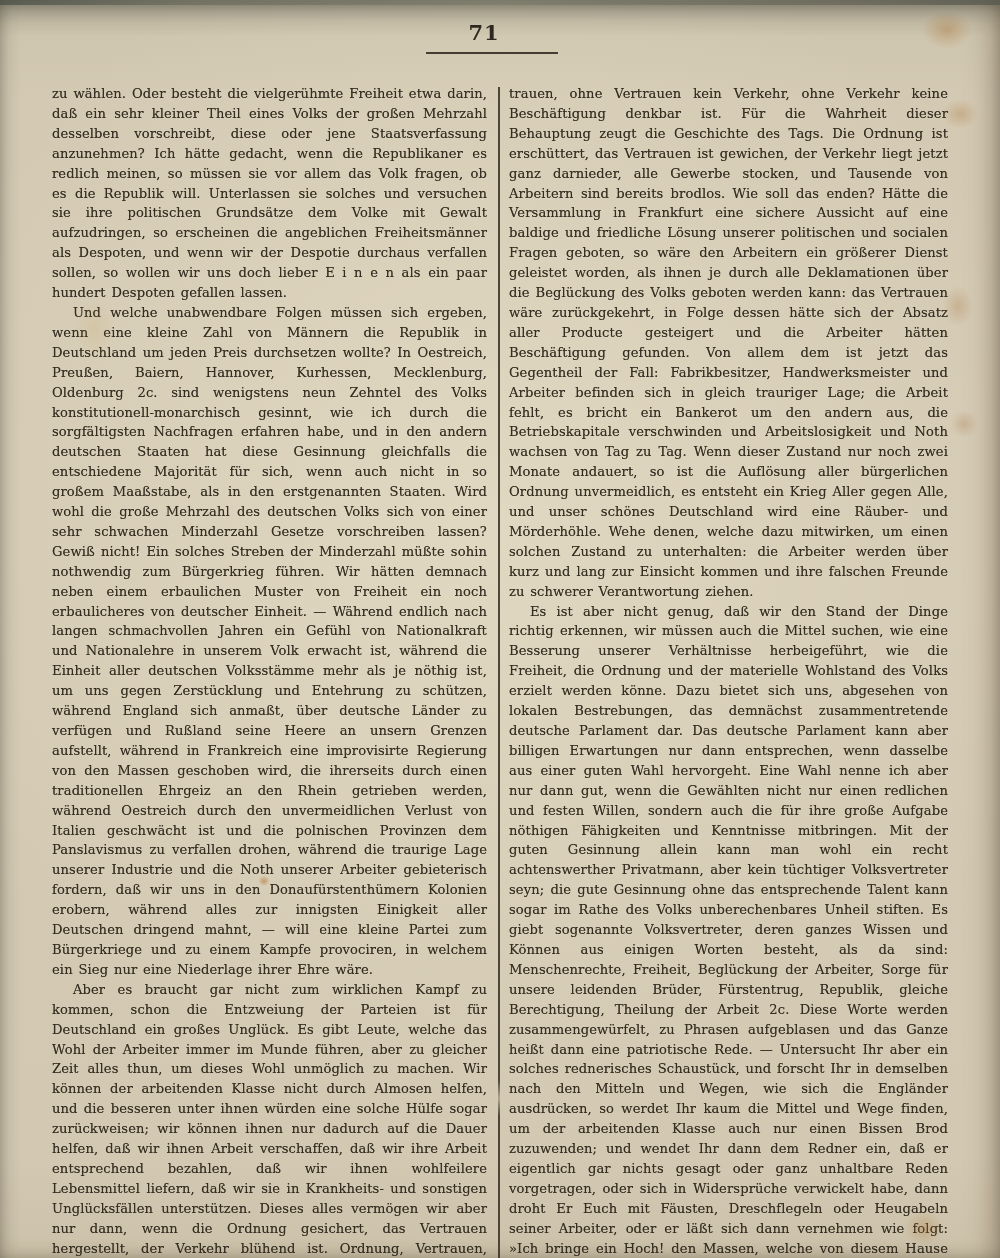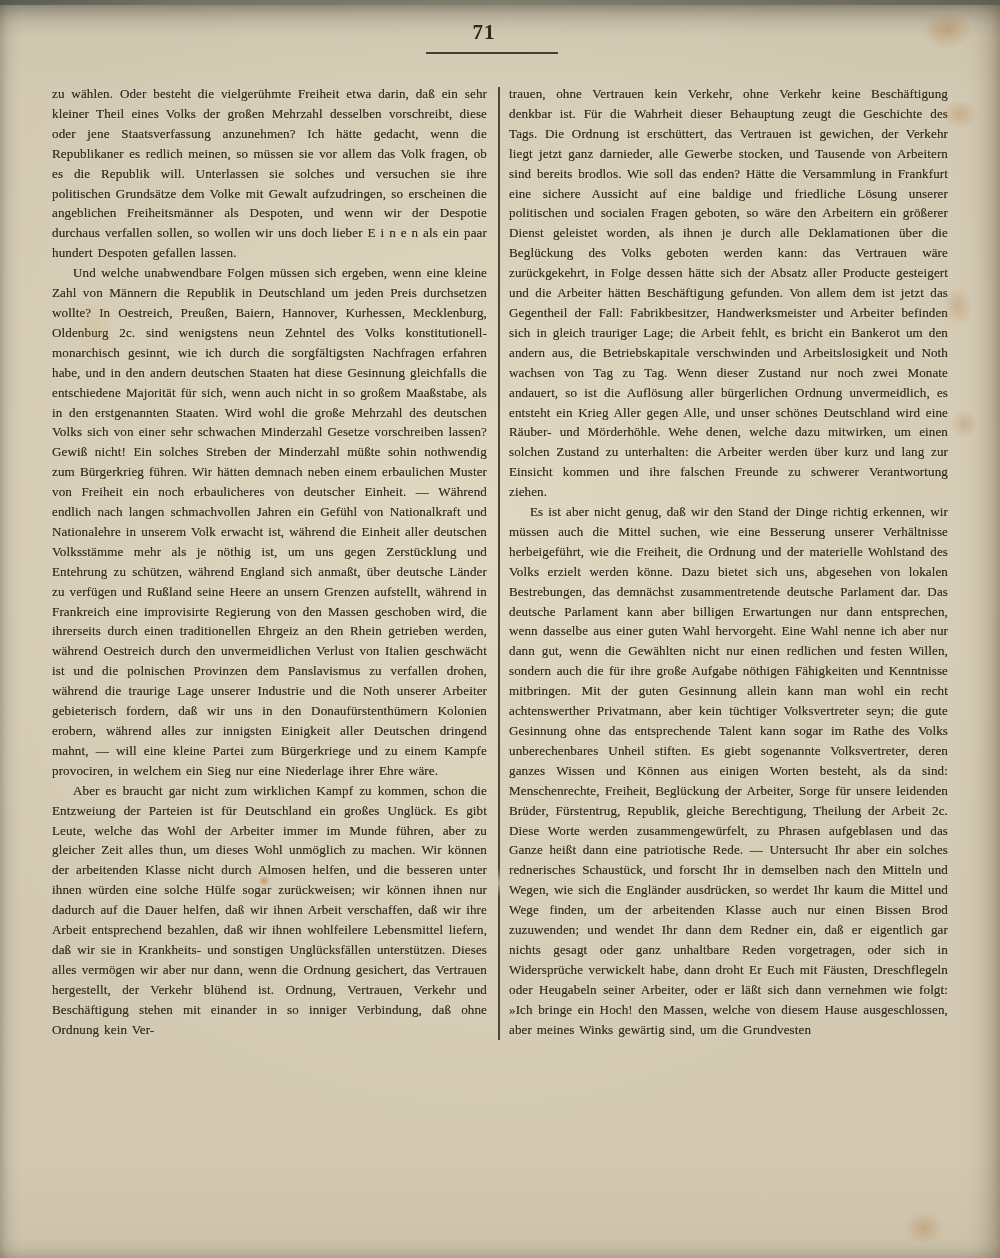--- a/index.html
+++ b/index.html
@@ -1,16 +1,16 @@
 <!DOCTYPE html>
 <html lang="de"><head>
 <meta charset="utf-8">
 <style>
   html, body { margin: 0; padding: 0; background: #8f8672; }
-  * { box-sizing: border-box; font-family: Liberation Serif, serif; }
+  * { box-sizing: border-box; }
 
   .page {
     position: relative;
     width: 1000px;
     height: 1258px;
     margin: 0 auto;
     overflow: hidden;
     background:
       radial-gradient(ellipse 85% 70% at 48% 42%, rgba(236,228,206,.55), rgba(0,0,0,0) 70%),
       linear-gradient(180deg, #b9b09a 0, #cfc6af 3%, #d4cab4 8%, #d3c9b3 92%, #ccc2aa 100%);

